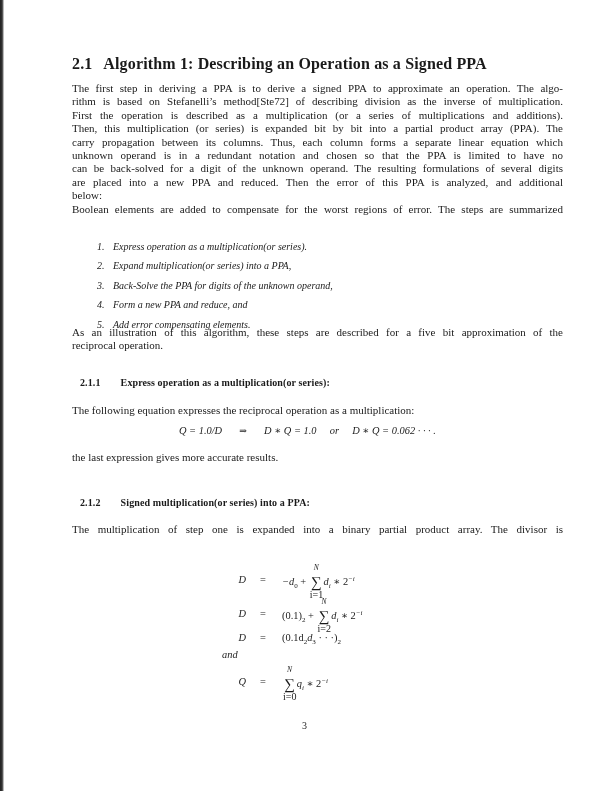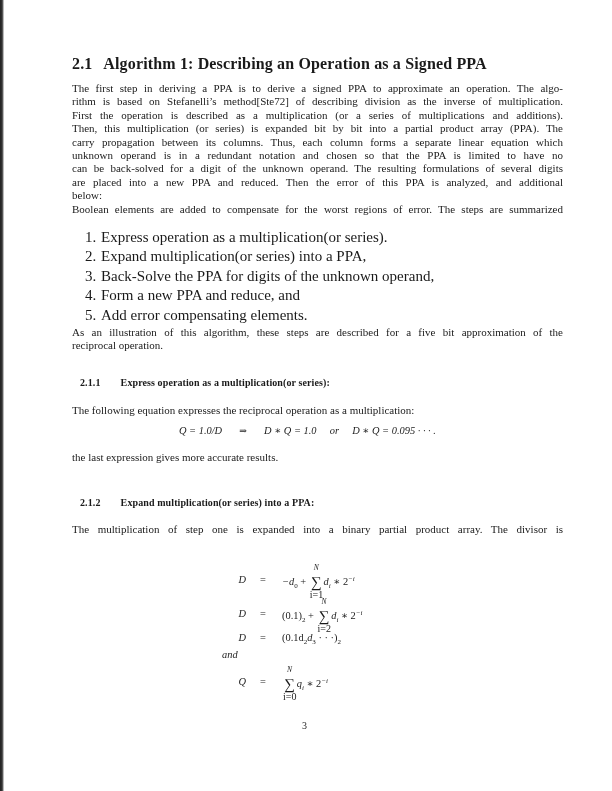--- a/index.html
+++ b/index.html
@@ -26,22 +26,22 @@
   }
   .para {
     position: absolute; left: 0; width: 491px;
     font-family: "Liberation Serif", "DejaVu Serif", serif;
     font-size: 11px; line-height: 13.4px;
     text-align: justify;
   }
   .line { display: block; white-space: nowrap; text-align: justify; text-align-last: justify; height: 13.4px; }
   .line.last { text-align-last: left; }
   .list {
-    position: absolute; left: 9px; width: 470px; margin: 4px; padding: 0; list-style: none;
-    font-family: "Liberation Serif", "DejaVu Serif", serif; font-size: 15px;
+    position: absolute; left: 9px; width: 470px; margin: 16px; padding: 0; list-style: none;
+    font-family: "Liberation Serif", "DejaVu Serif", serif; font-size: 10px; font-style: italic;
   }
   .list li { height: 19.4px; white-space: nowrap; }
   .list .n { display: inline-block; width: 16px; }
   .math {
     position: absolute; font-family: "Liberation Serif", "DejaVu Serif", serif;
     font-size: 10.4px; white-space: nowrap;
   }
   .it { font-style: italic; }
   .eq-row { position: absolute; height: 16px; white-space: nowrap; }
   .eq-lhs { position: absolute; width: 16px; text-align: right; font-style: italic; }
@@ -105,30 +105,30 @@
 
   <div class="math" style="top:424px; left:107px">
     <span class="it">Q = 1.0/D</span>
     <span style="display:inline-block;width:12px"></span>
     <span style="font-size:9px">⇒</span>
     <span style="display:inline-block;width:12px"></span>
     <span class="it">D ∗ Q = 1.0</span>
     <span style="display:inline-block;width:8px"></span>
     <span class="it">or</span>
     <span style="display:inline-block;width:8px"></span>
-    <span class="it">D ∗ Q = 0.095 · · ·  .</span>
+    <span class="it">D ∗ Q = 0.062 · · ·  .</span>
   </div>
 
   <div class="para" style="top:451px">
     <span class="line last">the last expression gives more accurate results.</span>
   </div>
 
   <div class="subsec" style="top:497px">
     <span style="display:inline-block;width:38px">2.1.2</span>
-    <span>Expand multiplication(or series) into a PPA:</span>
+    <span>Signed multiplication(or series) into a PPA:</span>
   </div>
 
   <div class="para" style="top:523px">
     <span class="line">The multiplication of step one is expanded into a binary partial product array. The divisor is</span>
   </div>
 
   <div class="math" style="top:562px; left:158px; width:200px; height:160px">
 
     <div class="eq-row" style="top:12px; left:0">
       <span class="eq-lhs">D</span>

